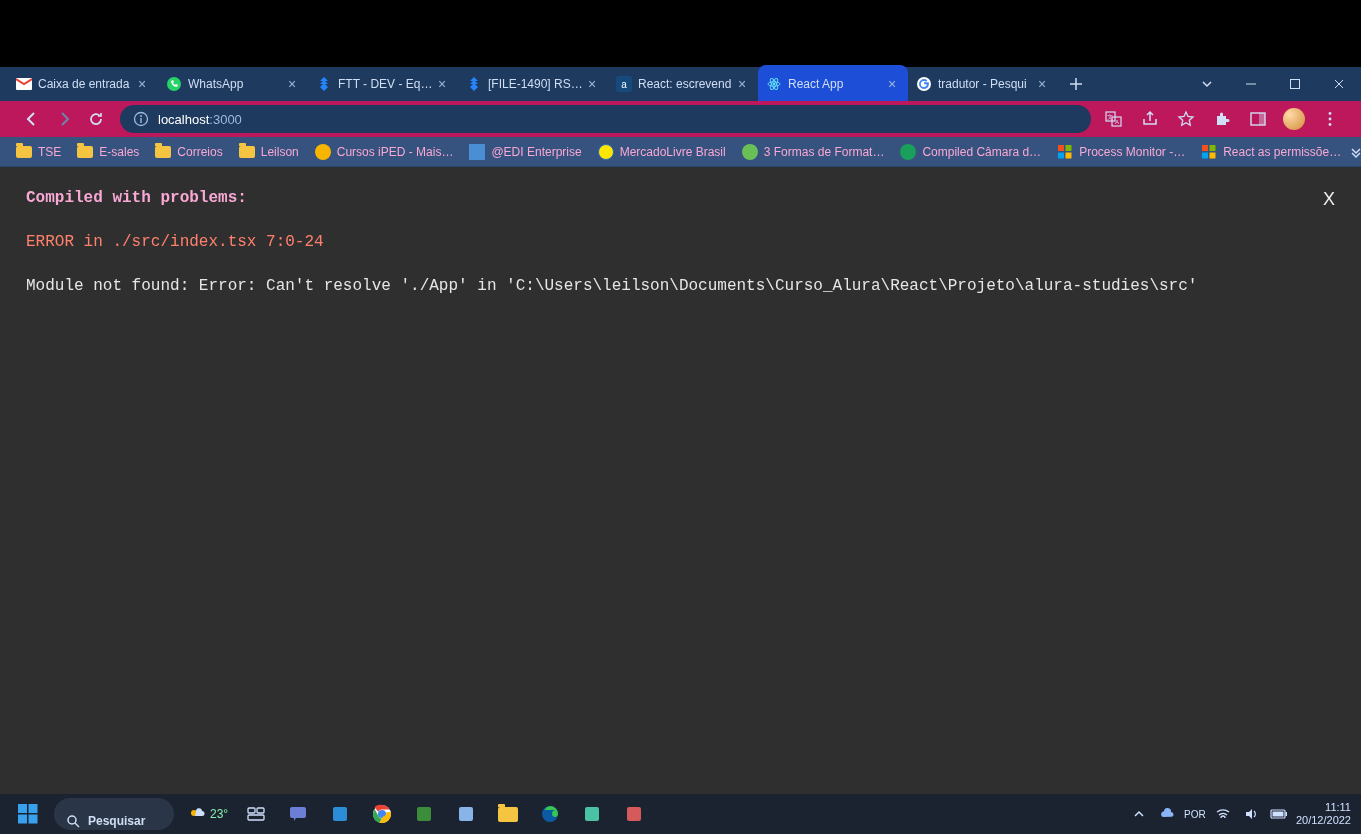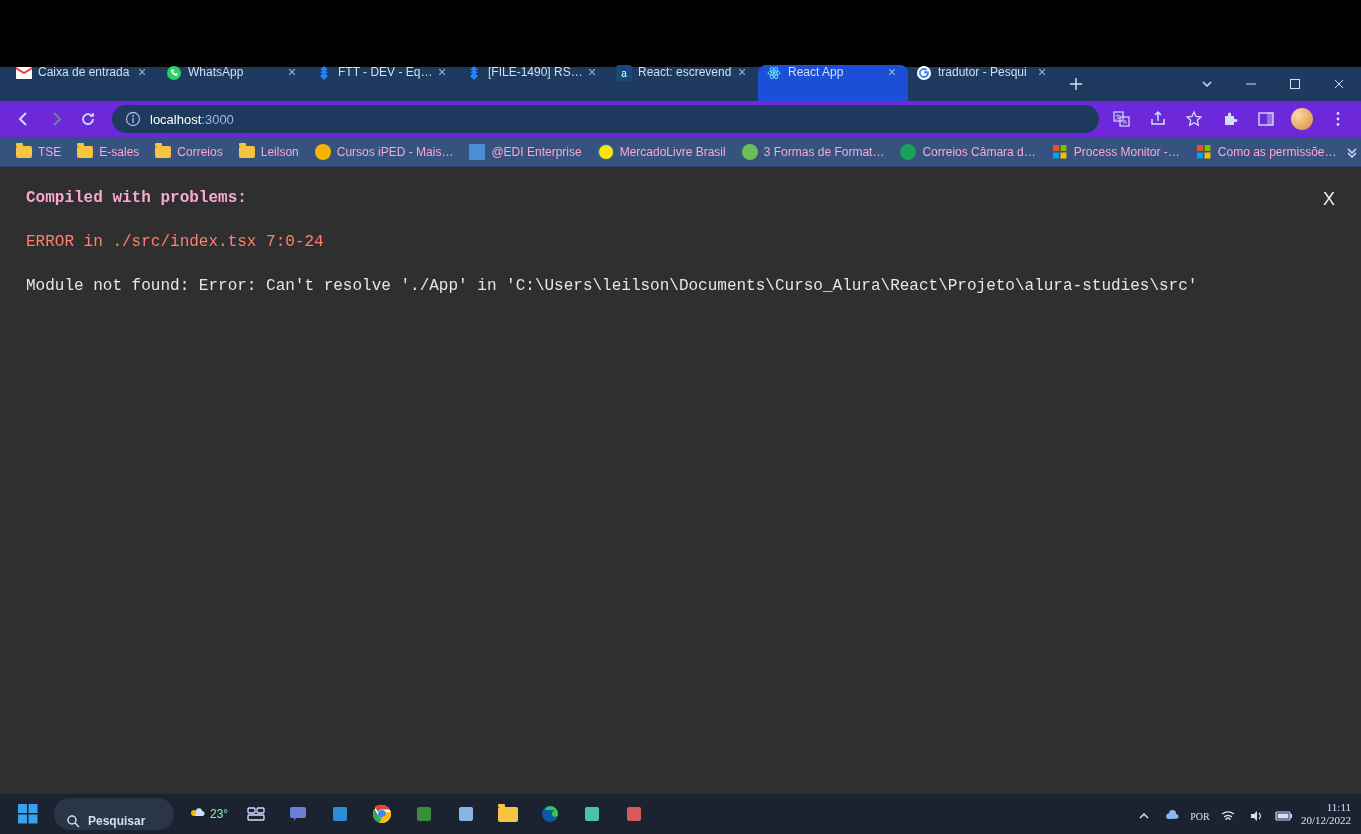--- a/index.html
+++ b/index.html
@@ -21,20 +21,21 @@
     right: 0;
     height: 34px;
     background: #1f3a5f;
     display: flex;
     align-items: center;
     padding-left: 8px;
   }
   .tab {
     height: 38px;
     display: flex;
+    align-items: center;
     padding: 0 8px;
     min-width: 0;
     width: 150px;
     color: #d0dff5;
     font-size: 12px;
     position: relative;
     cursor: pointer;
   }
   .tab.active { background: #1d4ed8; border-radius: 8px 8px 0 0; }
   .tab .favicon { width: 16px; height: 16px; display: inline-flex; align-items:center; justify-content:center; margin-right: 6px; flex: none; }
@@ -44,24 +45,24 @@
   .win-controls { position: absolute; right: 0; top: 67px; height: 34px; display:flex; align-items:center; }
   .win-controls div { width: 44px; height: 34px; display:flex; align-items:center; justify-content:center; color:#d0dff5; }
   .caret-btn { width: 34px; height: 34px; display:flex; align-items:center; justify-content:center; color:#d0dff5; }
 
   
   .toolbar {
     position: absolute;
     top: 101px;
     left: 0; right: 0;
     height: 36px;
-    background: #6d28d9;
+    background: #be185d;
     display: flex;
     align-items: center;
-    padding: 0 8px;
+    padding: 0 16px;
   }
   .nav-btn { width: 32px; height: 32px; display:flex; align-items:center; justify-content:center; color:#d0dff5; }
   .nav-btn.disabled { color:#6d84a3; }
   .omnibox {
     flex: 1;
     height: 28px;
     background: #1f3a5f;
     border-radius: 14px;
     display: flex;
     align-items: center;
@@ -126,21 +127,21 @@
   .taskbar .search {
     height: 30px; width: 120px; margin: 0 8px;
     background: #2a3547; border-radius: 16px;
     display:flex; align-items:flex-start; padding: 16px 12px;
     color:#d0dff5; font-size:12px;font-weight:bold;
   }
   .taskbar .search .mag { margin-right: 8px; }
   .taskbar .weather { display:flex; align-items:center; color:#86efac; font-size:12px; margin: 0 6px; }
   .taskbar .tb-icons { display:flex; align-items:center; gap: 6px; margin-left:4px;}
   .taskbar .tb-icons .tb { width: 36px; height:36px; display:flex; align-items:center; justify-content:center; }
-  .taskbar .tray { margin-left:auto; display:flex; align-items:flex-end; gap: 6px; color:#cfe0ff; font-size:11px;font-family:Liberation Serif, serif; }
+  .taskbar .tray { margin-left:auto; display:flex; align-items:center; gap: 6px; color:#cfe0ff; font-size:11px; }
   .taskbar .tray .clock { text-align:right; line-height:1.2; }
   .taskbar .tray .tray-icon { width: 22px; height:22px; display:flex; align-items:center; justify-content:center; }
 
   
   .folder { width:16px; height:12px; background:#f5c542; border-radius:2px; position:relative; }
   .folder::before { content:""; position:absolute; top:-3px; left:0; width:7px; height:3px; background:#f5c542; border-radius:1px 1px 0 0; }
   .circle-icon { width:16px; height:16px; border-radius:50%; }
 </style>
 </head>
 <body>
@@ -366,21 +367,21 @@
   <div class="bm">
       <span class="bm-icon">
         <span class="circle-icon" style="background:#6bbf59"></span>
       </span>
       <span>3 Formas de Format…</span>
     </div>
   <div class="bm">
       <span class="bm-icon">
         <span class="circle-icon" style="background:#1aa05a"></span>
       </span>
-      <span>Correios Câmara d…</span>
+      <span>Compiled Câmara d…</span>
     </div>
   <div class="bm">
       <span class="bm-icon">
         <svg width="14" height="14" viewBox="0 0 14 14">
           <rect width="6" height="6" fill="#f25022"></rect>
           <rect x="7.5" width="6" height="6" fill="#7fba00"></rect>
           <rect y="7.5" width="6" height="6" fill="#00a4ef"></rect>
           <rect x="7.5" y="7.5" width="6" height="6" fill="#ffb900"></rect>
         </svg>
       </span>
@@ -388,21 +389,21 @@
     </div>
   <div class="bm">
       <span class="bm-icon">
         <svg width="14" height="14" viewBox="0 0 14 14">
           <rect width="6" height="6" fill="#f25022"></rect>
           <rect x="7.5" width="6" height="6" fill="#7fba00"></rect>
           <rect y="7.5" width="6" height="6" fill="#00a4ef"></rect>
           <rect x="7.5" y="7.5" width="6" height="6" fill="#ffb900"></rect>
         </svg>
       </span>
-      <span>Como as permissõe…</span>
+      <span>React as permissõe…</span>
     </div>
   <div class="overflow">
     <svg width="14" height="14" viewBox="0 0 14 14">
         <path d="M3 4l4 4 4-4" fill="none" stroke="#d0dff5" stroke-width="1.5"></path>
         <path d="M3 8l4 4 4-4" fill="none" stroke="#d0dff5" stroke-width="1.5"></path>
       </svg>
   </div>
 </div>
 
 <div class="page">

